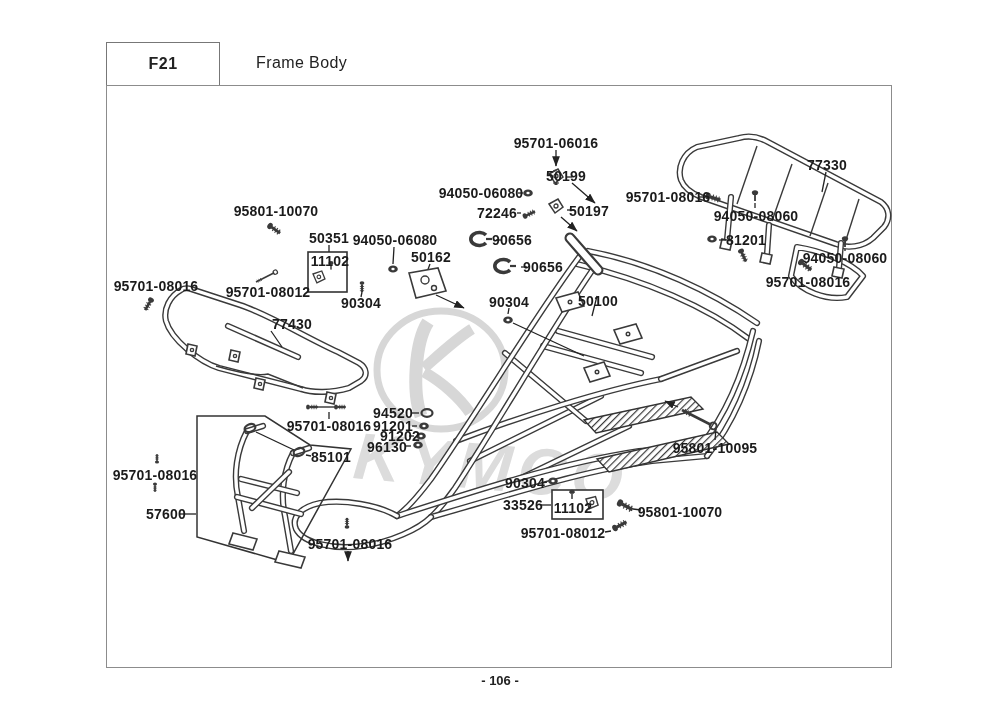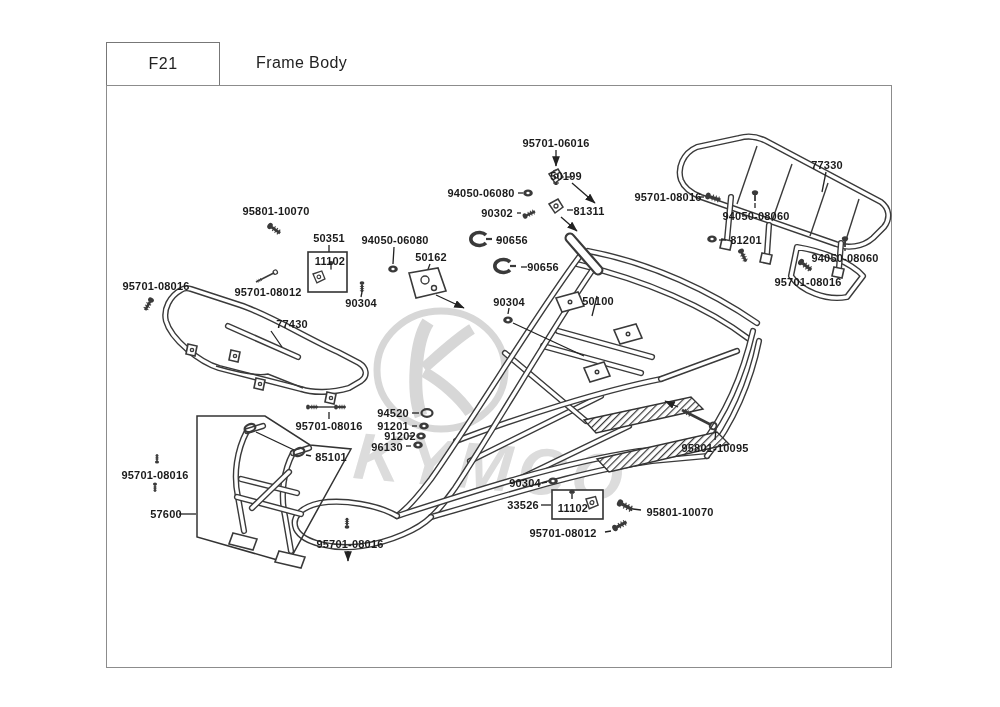--- a/index.html
+++ b/index.html
@@ -3,27 +3,27 @@
 <meta charset="utf-8">
 <style>
   html,body{margin:0;padding:0;background:#fff;}
   .page{position:relative;width:1000px;height:707px;background:#fff;overflow:hidden;
         font-family:"Liberation Sans","DejaVu Sans",sans-serif;}
   .page-border{position:absolute;left:106px;top:85px;width:786px;height:583px;
                border:1.5px solid #8c8c8c;box-sizing:border-box;}
   .header-box{position:absolute;left:106px;top:42px;width:114px;height:44px;
               border:1.5px solid #777;box-sizing:border-box;background:#fff;
               display:flex;align-items:center;justify-content:center;}
-  .header-code{font-size:16px;font-weight:normal;color:#222;letter-spacing:.5px;}
+  .header-code{font-size:16px;font-weight:bold;color:#222;letter-spacing:.5px;}
   .header-title{position:absolute;left:256px;top:54px;font-size:16px;font-weight:normal;color:#222;letter-spacing:.4px;}
   .footer-page{position:absolute;left:0;top:673px;width:1000px;text-align:center;
                font-size:13px;font-weight:bold;color:#222;}
   svg.diagram{position:absolute;left:0;top:0;}
   .callout-layer{position:absolute;left:0;top:0;width:1000px;height:707px;pointer-events:none;}
-  .callout{position:absolute;transform:translate(-50%,-50%);font-size:11px;font-weight:bold;
+  .callout{position:absolute;transform:translate(-50%,-50%);font-size:14px;font-weight:bold;
            color:#1b1b1b;white-space:nowrap;letter-spacing:.2px;}
   
   .to{stroke:#3a3a3a;stroke-width:6.2;fill:none;stroke-linecap:round;stroke-linejoin:round;}
   .ti{stroke:#fff;stroke-width:3.4;fill:none;stroke-linecap:round;stroke-linejoin:round;}
   .ln{stroke:#222;stroke-width:1.3;fill:none;}
   .thin{stroke:#3a3a3a;stroke-width:1.4;fill:none;}
   .plate{fill:#fff;stroke:#3a3a3a;stroke-width:1.6;}
   .kbox{fill:#fff;stroke:#333;stroke-width:1.6;}
   .wm{fill:none;stroke:#d7d7d7;}
 </style>
@@ -322,22 +322,22 @@
       <use href="#g-bolt" transform="translate(620,503) rotate(28) scale(1.1)"></use>
       <use href="#g-bolt" transform="translate(615,528) rotate(-28)"></use>
       <use href="#g-bolt" transform="translate(347,527) rotate(-90) scale(0.7)"></use>
     </g>
   </svg>
 
   <div class="callout-layer">
       <div class="callout" style="left: 556px; top: 143px;">95701-06016</div>
       <div class="callout" style="left: 566px; top: 176px;">50199</div>
       <div class="callout" style="left: 481px; top: 193px;">94050-06080</div>
-      <div class="callout" style="left: 497px; top: 213px;">90302</div>
-      <div class="callout" style="left: 589px; top: 211px;">81311</div>
+      <div class="callout" style="left: 497px; top: 213px;">72246</div>
+      <div class="callout" style="left: 589px; top: 211px;">50197</div>
       <div class="callout" style="left: 827px; top: 165px; text-align: center;">77330</div>
       <div class="callout" style="left: 668px; top: 197px;">95701-08016</div>
       <div class="callout" style="left: 756px; top: 216px;">94050-08060</div>
       <div class="callout" style="left: 746px; top: 240px;">81201</div>
       <div class="callout" style="left: 845px; top: 258px;">94050-08060</div>
       <div class="callout" style="left: 808px; top: 282px;">95701-08016</div>
       <div class="callout" style="left: 276px; top: 211px;">95801-10070</div>
       <div class="callout" style="left: 329px; top: 238px;">50351</div>
       <div class="callout" style="left: 330px; top: 261px;">11102</div>
       <div class="callout" style="left: 395px; top: 240px;">94050-06080</div>
@@ -360,13 +360,14 @@
       <div class="callout" style="left: 166px; top: 514px;">57600</div>
       <div class="callout" style="left: 715px; top: 448px;">95801-10095</div>
       <div class="callout" style="left: 525px; top: 483px;">90304</div>
       <div class="callout" style="left: 523px; top: 505px;">33526</div>
       <div class="callout" style="left: 573px; top: 508px;">11102</div>
       <div class="callout" style="left: 680px; top: 512px;">95801-10070</div>
       <div class="callout" style="left: 563px; top: 533px;">95701-08012</div>
       <div class="callout" style="left: 350px; top: 544px;">95701-08016</div>
     </div>
 
+  <div class="footer-page">- 106 -</div>
 </div>
 
 </body></html>

